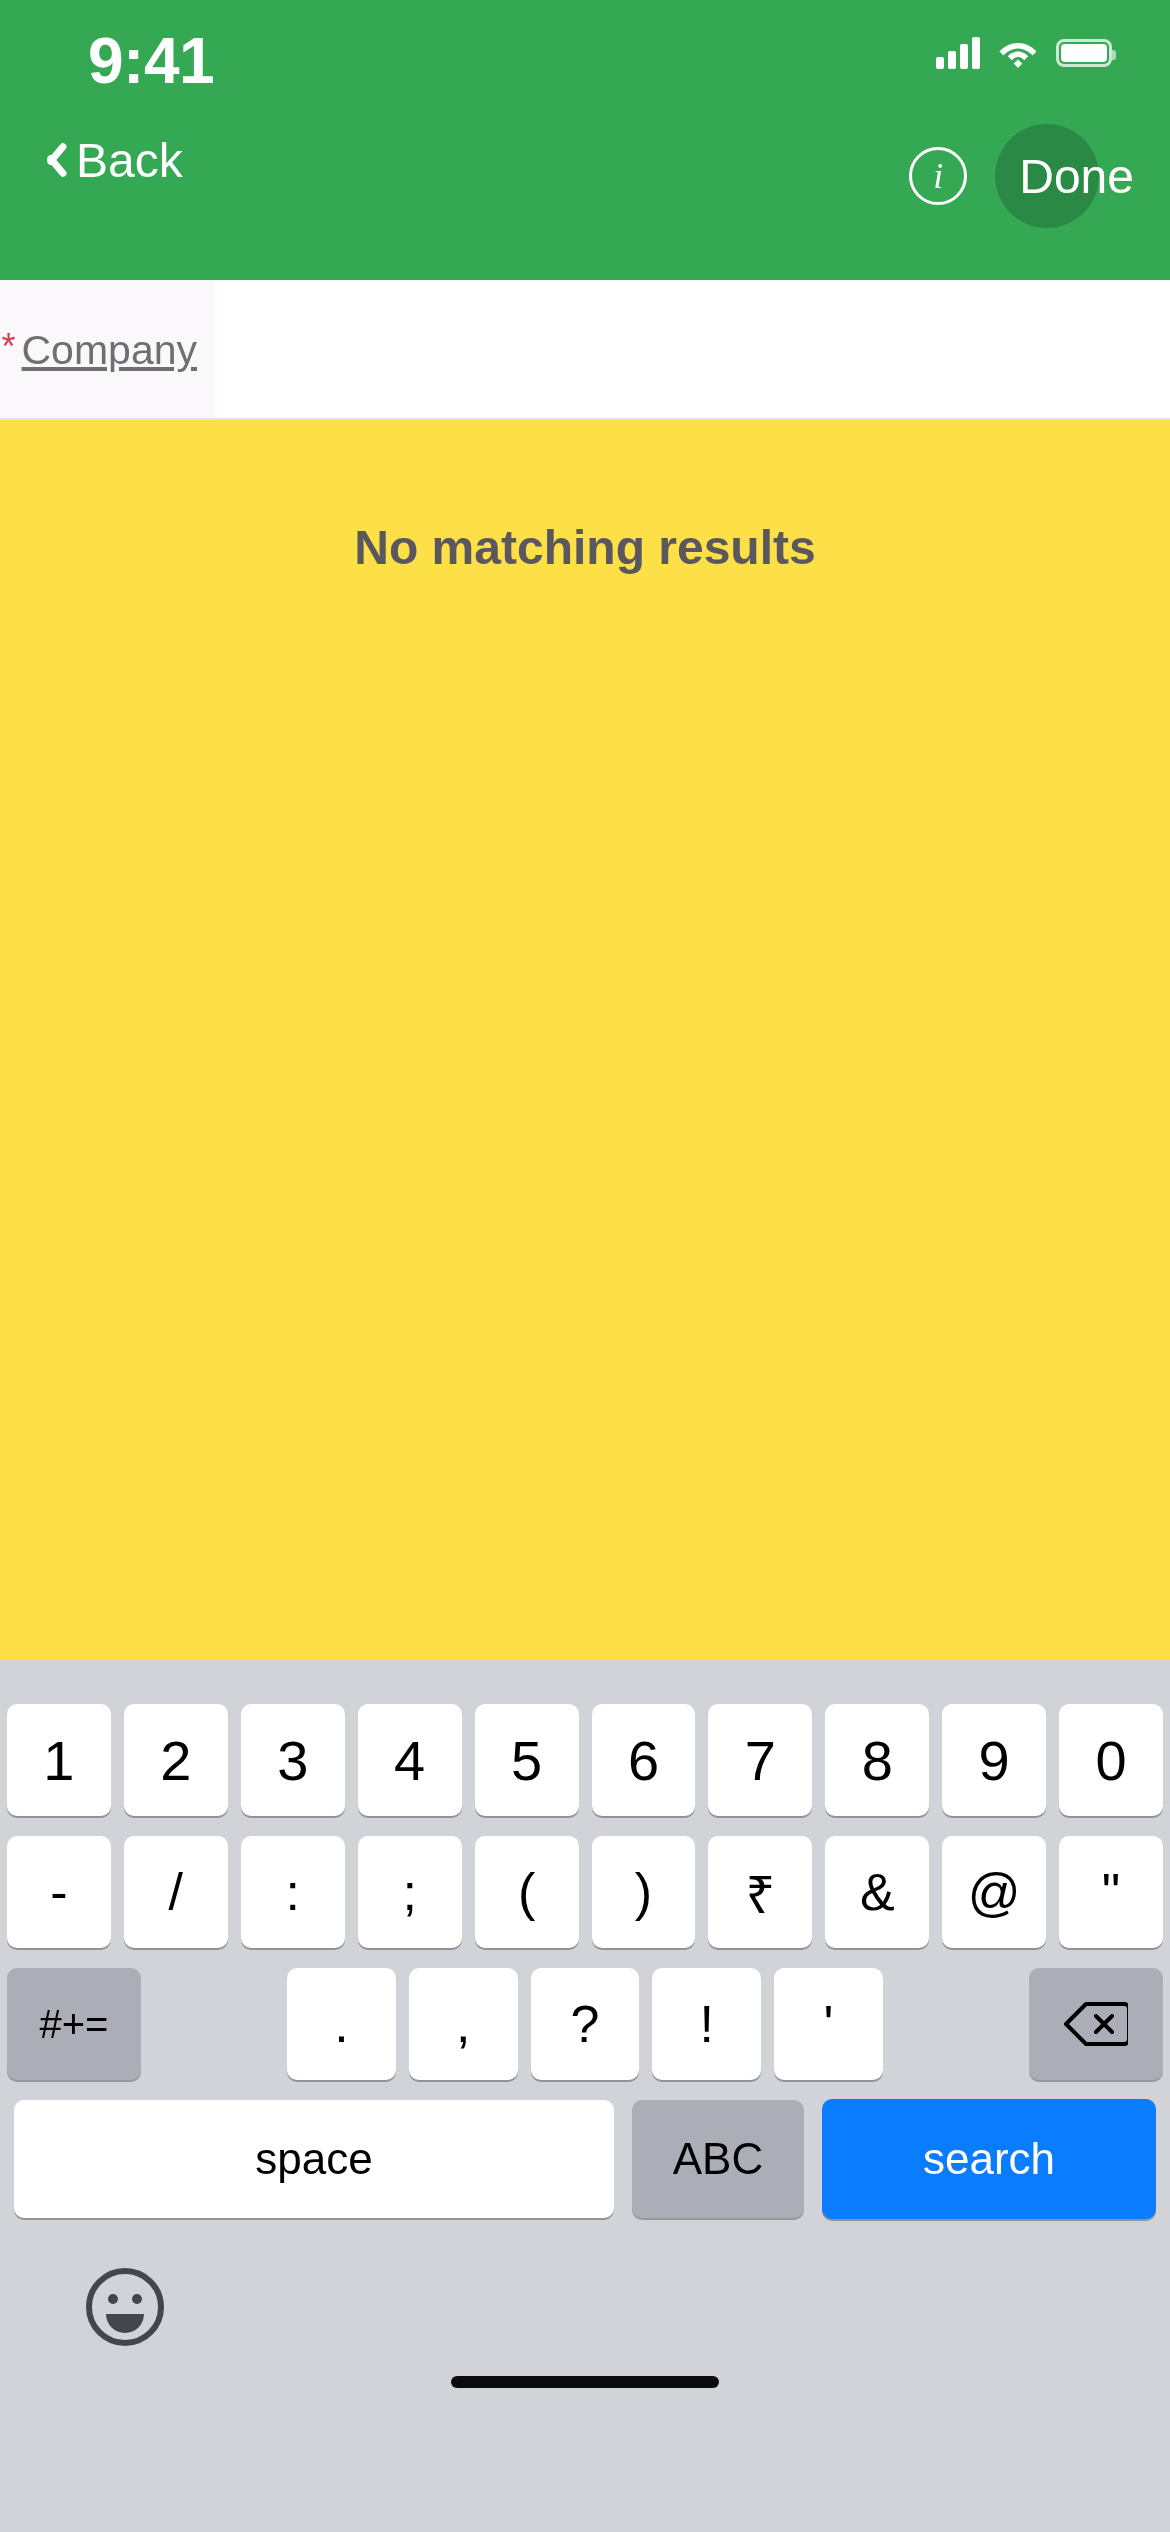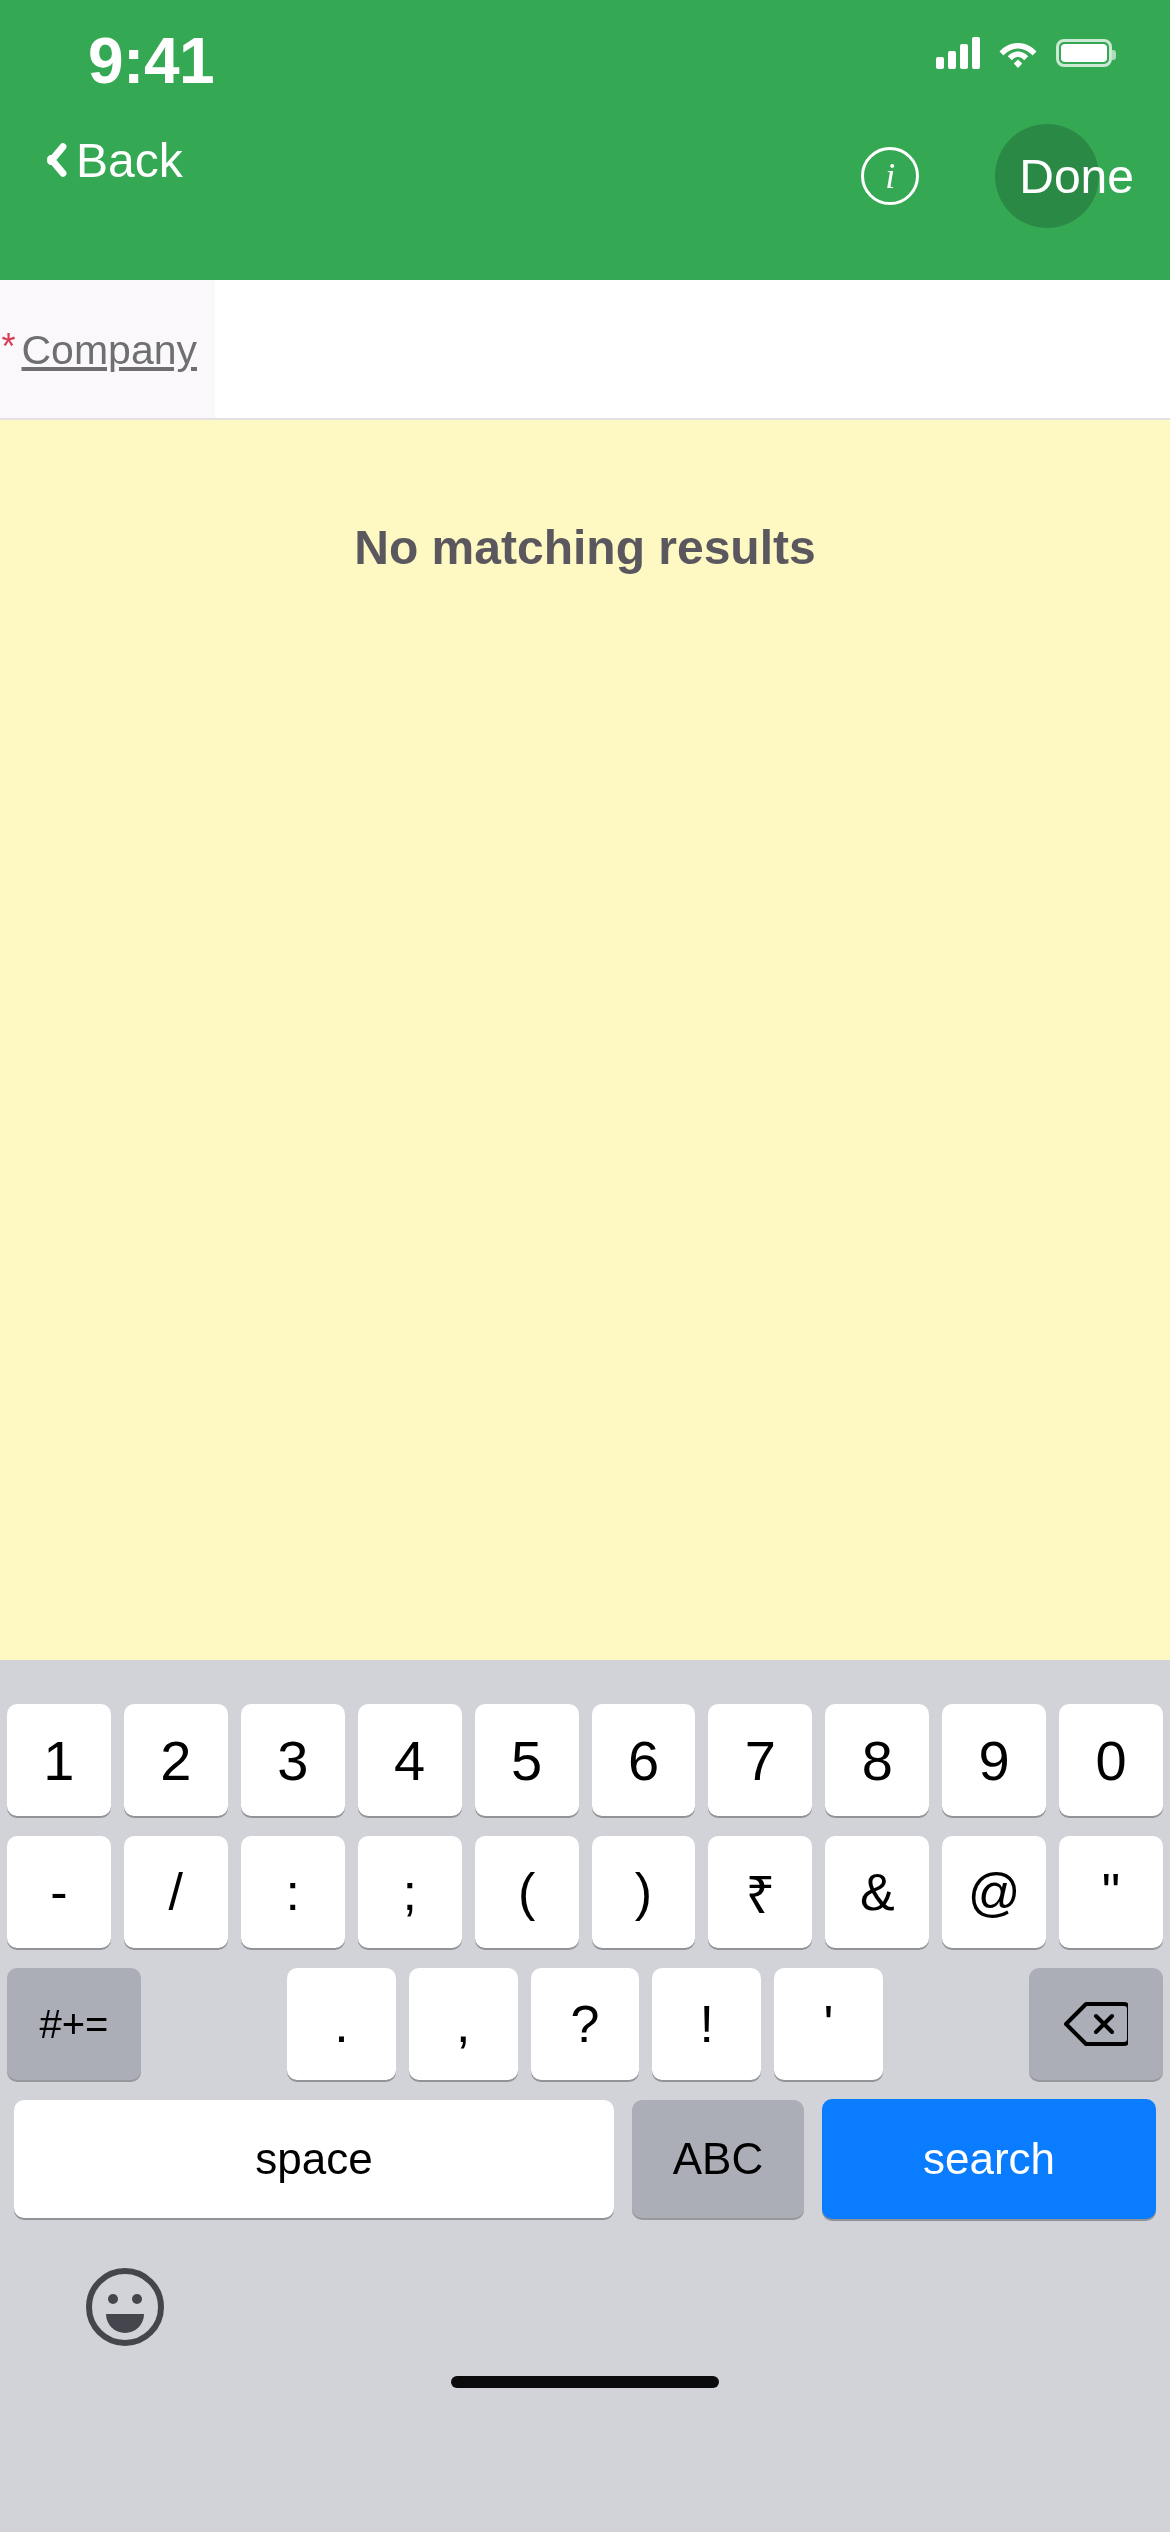--- a/index.html
+++ b/index.html
@@ -63,21 +63,21 @@
   .nav-right {
     position:absolute; right:36px; top:36px; height:80px;
     display:flex; align-items:center; gap:52px;
   }
   .info-icon {
     width:58px; height:58px; border:3px solid #fff; border-radius:50%;
     display:flex; align-items:center; justify-content:center;
     color:#fff; font-size:36px; font-style:italic;
     font-family:"Liberation Serif", serif; line-height:1;
   }
-  .done-wrap { position:relative; display:flex; align-items:center;margin-left:48px; }
+  .done-wrap { position:relative; display:flex; align-items:center; }
   .done-ripple {
     position:absolute; left:-24px; top:50%; transform:translateY(-50%);
     width:104px; height:104px; border-radius:50%;
     background:rgba(0,0,0,0.18);
   }
   .nav-done { position:relative; color:#fff; font-size:48px; }
 
   
   .field-row {
     position:absolute; top:280px; left:0; width:1170px; height:140px;
@@ -105,21 +105,21 @@
   }
   .clear-btn svg { display:block; }
   .field-underline {
     position:absolute; top:418px; left:0; width:1170px; height:2px;
     background:#E3E1E4;
   }
 
   
   .results {
     position:absolute; top:420px; left:0; width:1170px; height:1240px;
-    background:#fef9c3;
+    background:#fde047;
   }
   .empty-msg {
     position:absolute; top:100px; left:0; width:1170px;
     text-align:center; color:#5A585E; font-size:48px; font-weight:700;
   }
 
   
   .keyboard {
     position:absolute; top:1660px; left:0; width:1170px; height:872px;
     background:#D1D3D9;

